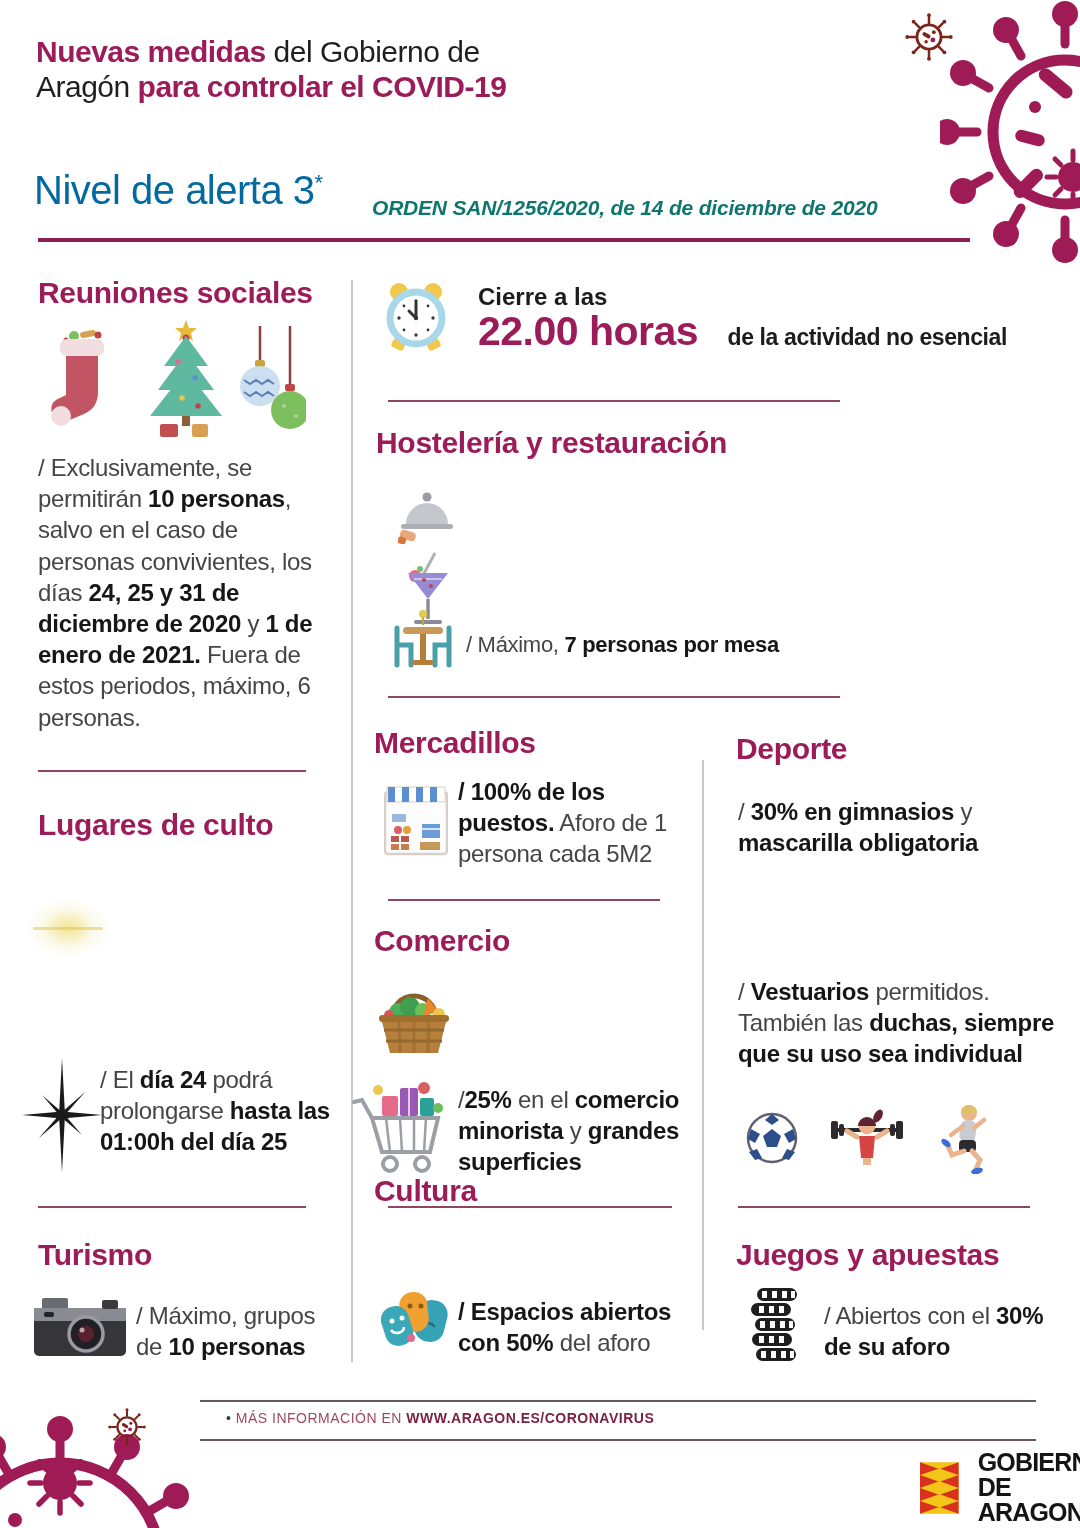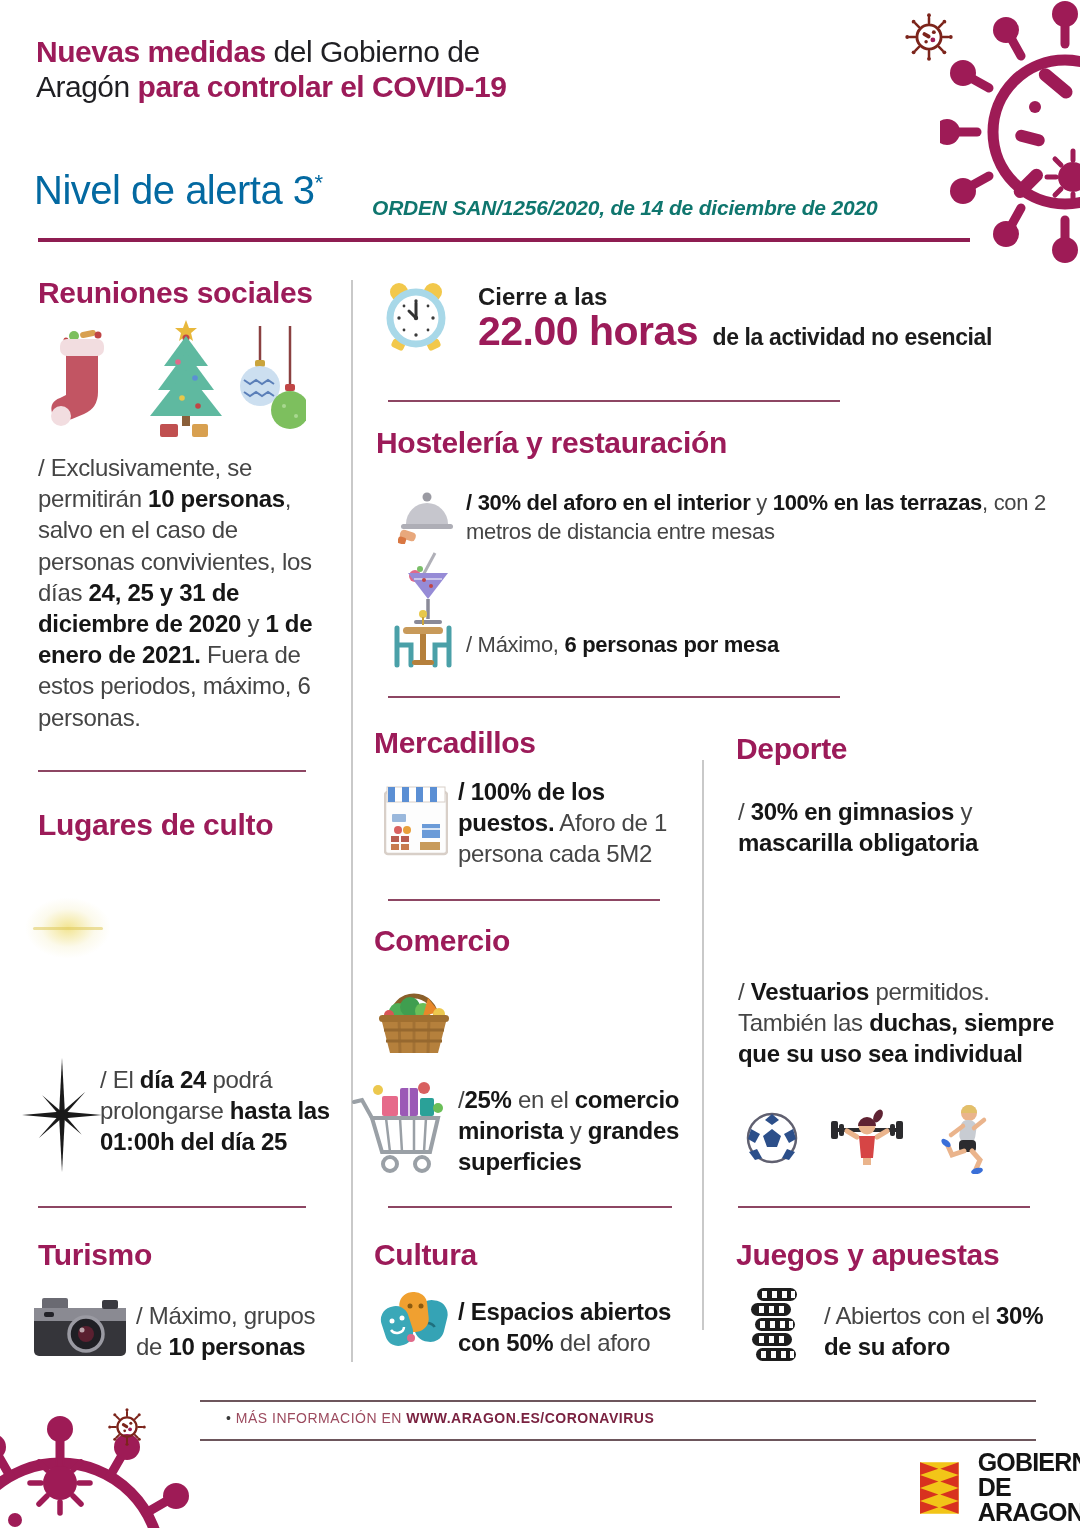--- a/index.html
+++ b/index.html
@@ -220,34 +220,33 @@
       <circle cx="22" cy="52" r="1.4"></circle>
         <circle cx="46" cy="52" r="1.4"></circle>
     </g>
     <line x1="34" y1="40" x2="27" y2="33" stroke="#333" stroke-width="3" stroke-linecap="round"></line>
     <line x1="34" y1="40" x2="34" y2="25" stroke="#333" stroke-width="3" stroke-linecap="round"></line>
     <circle cx="34" cy="40" r="2.2" fill="#333"></circle>
   </svg>
   <div class="abs cierre1" style="left:478px;top:283px">Cierre a las</div>
   <div class="abs" style="left:478px;top:308px;white-space:nowrap">
     <span class="time">22.00 horas</span>
-    <span class="scope" style="margin-left:10px">de la actividad no esencial</span>
+    <span class="scope" style="margin-left:25px">de la actividad no esencial</span>
   </div>
   <div class="abs rule" style="left:388px;top:400px;width:452px"></div>
 
   <div class="abs h2" style="left:376px;top:428px">Hostelería y restauración</div>
 
   <svg class="abs" style="left:398px;top:488px" width="58" height="56" viewBox="0 0 58 56">
     <circle cx="29" cy="9" r="4.5" fill="#9a9aa2"></circle>
     <path d="M8,36 A21,21 0 0 1 50,36 Z" fill="#c6c6cd"></path>
     <rect x="3" y="36" width="52" height="5" rx="2.5" fill="#aeaeb6"></rect>
     <rect x="2" y="43" width="16" height="9" rx="4" transform="rotate(18 10 47)" fill="#e8a87c"></rect>
     <rect x="0" y="49" width="8" height="7" rx="2" transform="rotate(18 4 52)" fill="#d97742"></rect>
   </svg>
-  <div class="abs body small" style="left:466px;top:489px;width:600px"><span class="bd">/ </span><span class="bd">30% del aforo en el interior</span><span> y </span><span class="bd">100% en las terrazas</span><span>, con 2 metros de distancia entre mesas</span></div>
 
   <svg class="abs" style="left:406px;top:549px" width="44" height="80" viewBox="0 0 44 80">
     <line x1="29" y1="4" x2="15" y2="30" stroke="#b0b0b8" stroke-width="3"></line>
     <circle cx="9" cy="27" r="6" fill="#e06a8a"></circle>
       <circle cx="14" cy="20" r="3" fill="#7abf68"></circle>
     <polygon points="2,24 42,24 22,50" fill="#968bd6"></polygon>
     <line x1="8" y1="30" x2="36" y2="30" stroke="#ffffff" stroke-width="2" opacity="0.5"></line>
     <circle cx="18" cy="31" r="2" fill="#c04545"></circle>
       <circle cx="25" cy="37" r="2" fill="#c04545"></circle>
     <line x1="22" y1="50" x2="22" y2="70" stroke="#8a8a98" stroke-width="3.5"></line>
@@ -258,21 +257,21 @@
     <circle cx="33" cy="6" r="4" fill="#e8c84a"></circle>
     <line x1="33" y1="9" x2="33" y2="17" stroke="#caa43c" stroke-width="2"></line>
     <g stroke="#4aa0a8" stroke-width="5" stroke-linecap="round" fill="none">
       <path d="M7,20 L7,57 M7,37 L21,37 L21,57"></path>
       <path d="M59,20 L59,57 M59,37 L45,37 L45,57"></path>
     </g>
     <rect x="13" y="19" width="40" height="7" rx="3.5" fill="#c89a5a"></rect>
     <rect x="30" y="26" width="6" height="26" fill="#b5803c"></rect>
     <rect x="22" y="52" width="22" height="5" rx="2.5" fill="#b5803c"></rect>
   </svg>
-  <div class="abs body small" style="left:466px;top:631px;width:520px"><span>/ Máximo, </span><span class="bd">6 personas por mesa</span></div>
+  <div class="abs body small" style="left:466px;top:631px;width:520px"><span>/ Máximo, </span><span class="bd">7 personas por mesa</span></div>
 
   <div class="abs rule" style="left:388px;top:696px;width:452px"></div>
 
   <div class="abs h2" style="left:374px;top:728px">Mercadillos</div>
   <svg class="abs" style="left:384px;top:784px" width="64" height="72" viewBox="0 0 64 72">
     <rect x="1" y="8" width="62" height="62" rx="3" fill="#fdfdfd" stroke="#d8cfc8" stroke-width="2.5"></rect>
     <rect x="3" y="3" width="58" height="15" fill="#ffffff" stroke="#d8cfc8" stroke-width="1"></rect>
     <rect x="4" y="3" width="7" height="15" fill="#5b8fd4"></rect>
       <rect x="18" y="3" width="7" height="15" fill="#5b8fd4"></rect>
     <rect x="32" y="3" width="7" height="15" fill="#5b8fd4"></rect>
@@ -375,21 +374,21 @@
     <rect x="23" y="38" width="17" height="12" rx="4" fill="#2b2b2e"></rect>
     <polyline points="36,49 44,58 40,67" fill="none" stroke="#eab48c" stroke-width="5" stroke-linecap="round"></polyline>
     <polyline points="28,49 16,53 12,44" fill="none" stroke="#eab48c" stroke-width="5" stroke-linecap="round"></polyline>
     <ellipse cx="41" cy="69" rx="6" ry="3" transform="rotate(-15 41 69)" fill="#3a6fd8"></ellipse>
     <ellipse cx="10" cy="41" rx="5.5" ry="3" transform="rotate(40 10 41)" fill="#3a6fd8"></ellipse>
   </svg>
 
   <div class="abs rule" style="left:388px;top:1206px;width:284px"></div>
   <div class="abs rule" style="left:738px;top:1206px;width:292px"></div>
 
-  <div class="abs h2" style="left:374px;top:1240px">Cultura</div>
+  <div class="abs h2" style="left:374px;top:1176px">Cultura</div>
   <svg class="abs" style="left:380px;top:1290px" width="74" height="62" viewBox="0 0 74 62">
     <rect x="36" y="10" width="30" height="42" rx="14" transform="rotate(14 51 31)" fill="#35a3b5"></rect>
     <path d="M44,36 a7,5 0 0 1 12,0" fill="none" stroke="#1f6f7e" stroke-width="2.5" transform="rotate(14 51 31)"></path>
     <rect x="20" y="2" width="28" height="40" rx="13" transform="rotate(-6 34 22)" fill="#f0a030"></rect>
     <circle cx="30" cy="16" r="2.5" fill="#8a5a10"></circle>
       <circle cx="41" cy="16" r="2.5" fill="#8a5a10"></circle>
     <rect x="3" y="16" width="28" height="40" rx="13" transform="rotate(-18 17 36)" fill="#3aa8b8"></rect>
     <circle cx="12" cy="31" r="2.5" fill="#ffffff"></circle>
       <circle cx="22" cy="28" r="2.5" fill="#ffffff"></circle>
     <path d="M11,40 a7,6 0 0 0 13,-3" fill="none" stroke="#ffffff" stroke-width="2.5"></path>

